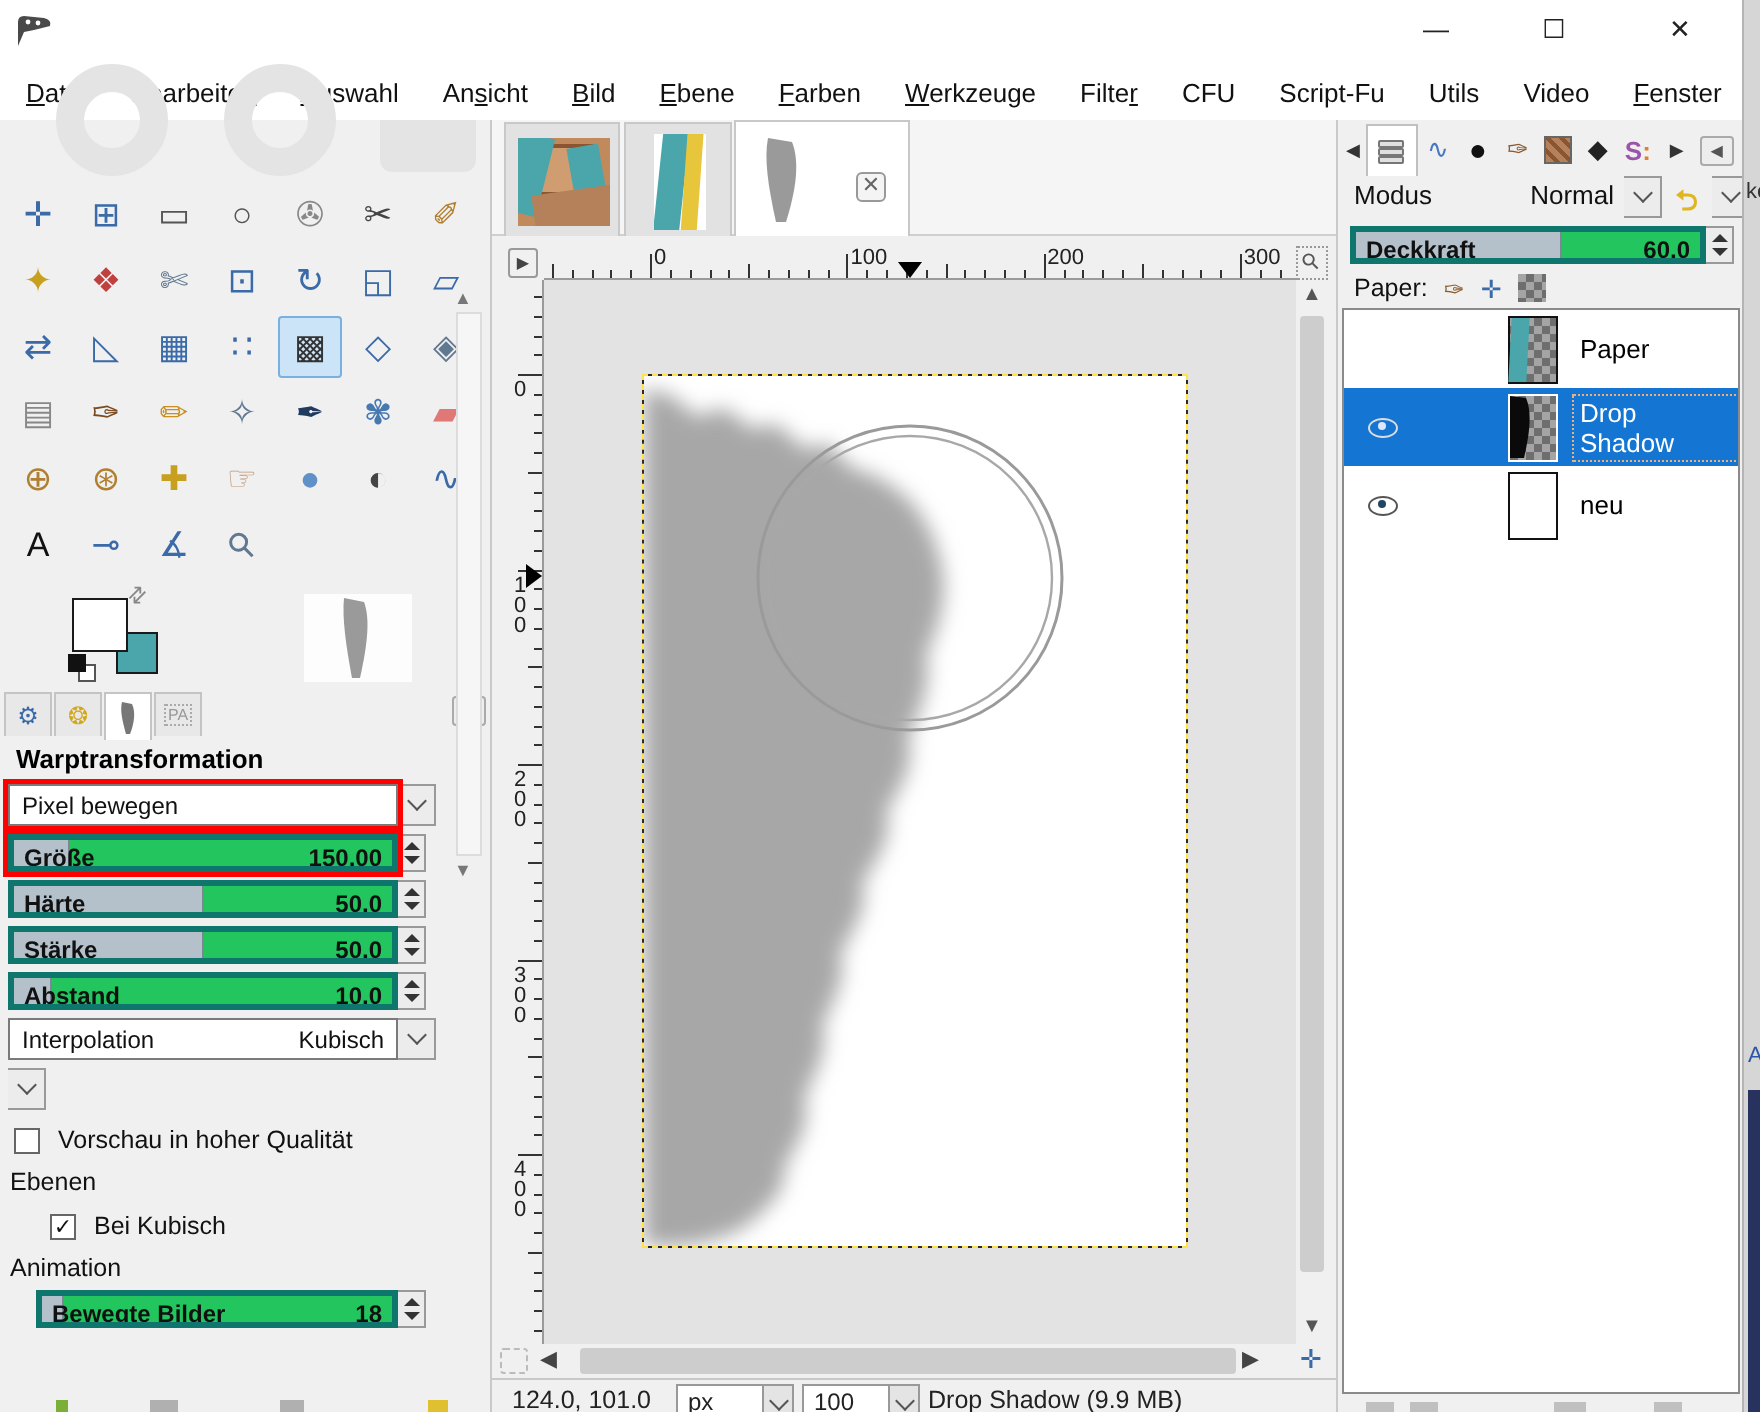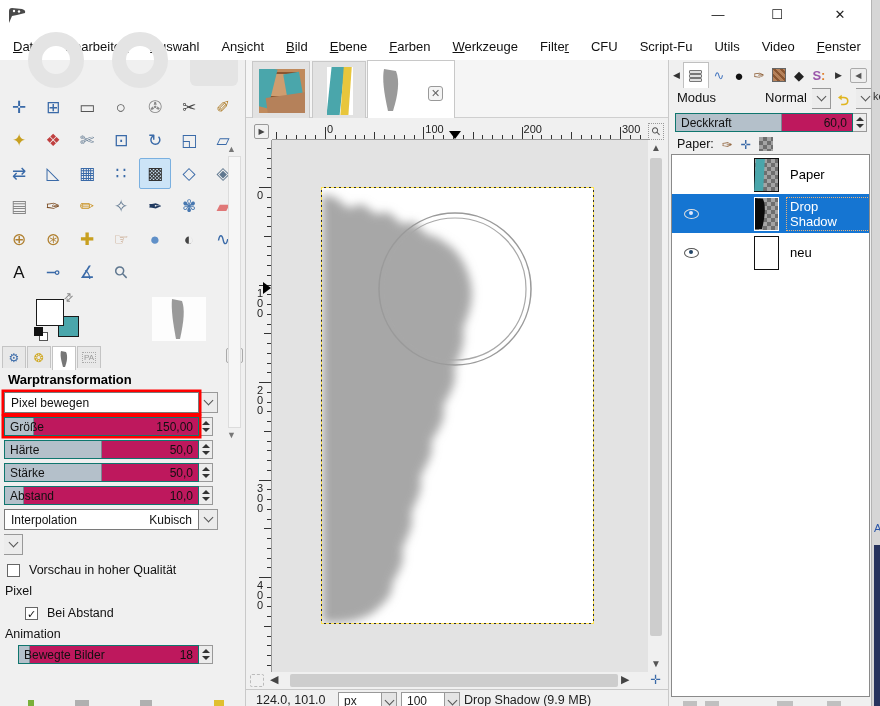--- a/index.html
+++ b/index.html
@@ -48,21 +48,21 @@
 
   
   .opts{position:absolute;left:0;top:308px;width:246px;padding:2px 4px 0 4px;}
   .opt-title{font-size:13px;font-weight:bold;color:#000;margin:2px 0 5px 4px;}
   .row{display:flex;margin-bottom:4px;}
   .combo-box{flex:0 0 195px;height:21px;border:1px solid #7a7a7a;background:#fff;display:flex;align-items:center;padding:0 6px;font-size:12px;position:relative;}
   .combo-box .c-label{color:#111;}
   .combo-box .c-value{margin-left:auto;color:#111;}
   .drop-btn{width:19px;height:21px;border:1px solid #999;border-left:none;background:#ececec;display:flex;align-items:center;justify-content:center;}
   .chev{width:7px;height:7px;border-right:1.6px solid #555;border-bottom:1.6px solid #555;transform:rotate(45deg);margin-top:-4px;}
-  .slider-box{flex:0 0 195px;height:19px;border:1px solid #0f766e;background:#be185d;position:relative;font-size:12px;overflow:hidden;}
+  .slider-box{flex:0 0 195px;height:19px;border:3px solid #0f766e;background:#22c55e;position:relative;font-size:12px;overflow:hidden;font-weight:bold;}
   .slider-fill{position:absolute;left:0;top:0;bottom:0;background:#b4c0ca;border-right:1px solid #7a8893;}
   .s-label{position:absolute;left:5px;top:2px;color:#111;}
   .s-value{position:absolute;right:5px;top:2px;color:#111;}
   .spin{width:14px;height:19px;border:1px solid #999;border-left:none;background:#ececec;display:flex;flex-direction:column;align-items:center;justify-content:center;gap:3px;}
   .spin-u{width:0;height:0;border-left:4px solid transparent;border-right:4px solid transparent;border-bottom:4px solid #333;}
   .spin-d{width:0;height:0;border-left:4px solid transparent;border-right:4px solid transparent;border-top:4px solid #333;}
   .annotated{box-shadow:0 0 0 2.5px #ff0000;z-index:5;}
   .cb-row{display:flex;align-items:center;height:22px;font-size:12.5px;color:#111;}
   .cb{width:13px;height:13px;border:1px solid #666;background:#fff;margin:0 9px 0 3px;font-size:11px;line-height:12px;text-align:center;color:#111;}
   .group-label{font-size:12.5px;color:#111;height:18px;margin-left:1px;margin-top:3px;}
@@ -386,24 +386,24 @@
         </div>
         <div class="row">
           <div class="drop-btn">
             <span class="chev"></span>
           </div>
         </div>
         <div class="cb-row">
           <span class="cb"></span>
           <span>Vorschau in hoher Qualität</span>
         </div>
-        <div class="group-label">Pixel</div>
+        <div class="group-label">Ebenen</div>
         <div class="cb-row indent">
           <span class="cb">✓</span>
-          <span>Bei Abstand</span>
+          <span>Bei Kubisch</span>
         </div>
         <div class="group-label">Animation</div>
         <div class="row" style="margin-left: 14px;">
           <div class="slider-box" style="flex: 0 0 181px;">
             <div class="slider-fill" style="width: 6%;"></div>
             <span class="s-label">Bewegte Bilder</span>
             <span class="s-value">18</span>
           </div>
           <div class="spin">
             <div class="spin-u"></div>

